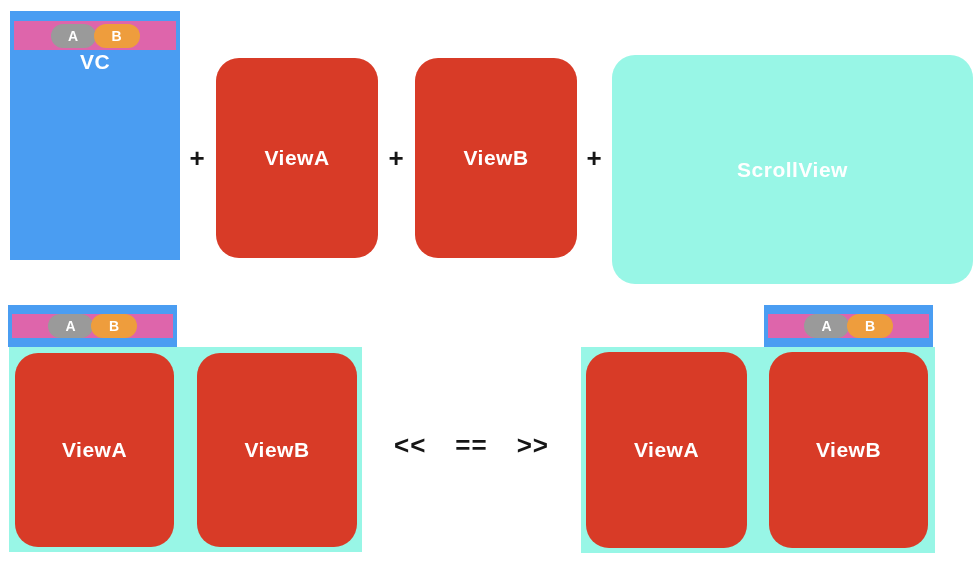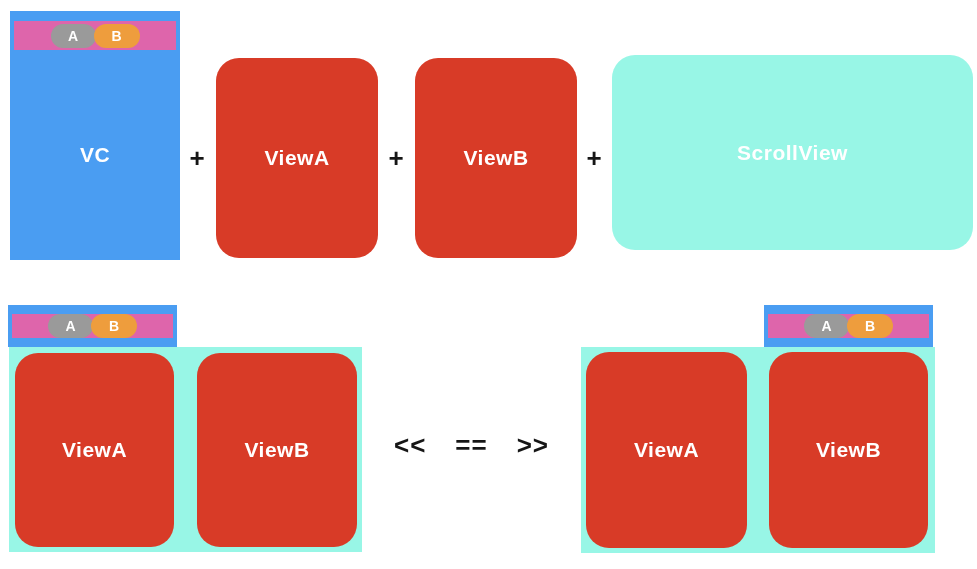--- a/index.html
+++ b/index.html
@@ -34,21 +34,21 @@
     height:24px;border-radius:13px;
     display:flex;align-items:center;justify-content:center;
     color:var(--label,#ffffff);font-size:14px;font-weight:600;
   }
   .pill-a{width:45px;background:var(--gray,#9A9A9A);}
   .pill-b{width:46px;background:var(--orange,#EE9D3D);margin-left:-2px;}
 
   
   .vc-label-area{
     position:absolute;left:0;right:0;top:39px;bottom:0;
-    display:flex;align-items:center;justify-content:center;
+    display:flex;align-items:flex-start;justify-content:center;
   }
 
   
   .plus{
     color:var(--symbol,#161616);
     font-size:26px;font-weight:bold;
     display:flex;align-items:center;justify-content:center;
   }
   .relation{
     display:flex;align-items:center;justify-content:space-between;
@@ -82,21 +82,21 @@
   </div>
 
   <div class="abs plus" style="left:383px;top:140px;width:26px;height:36px;">+</div>
 
   <div class="abs block red-block" style="left:415px;top:58px;width:162px;height:200px;">
     <span class="block-label">ViewB</span>
   </div>
 
   <div class="abs plus" style="left:581px;top:140px;width:26px;height:36px;">+</div>
 
-  <div class="abs block teal-block" style="left:612px;top:55px;width:361px;height:195px;">
+  <div class="abs block teal-block" style="left:612px;top:55px;width:361px;height:229px;">
     <span class="block-label">ScrollView</span>
   </div>
 
   <div class="abs seg-header" style="left:8px;top:305px;width:169px;height:42px;">
     <div class="seg-strip">
       <div class="pill pill-a">
         <span>A</span>
       </div>
       <div class="pill pill-b">
         <span>B</span>

